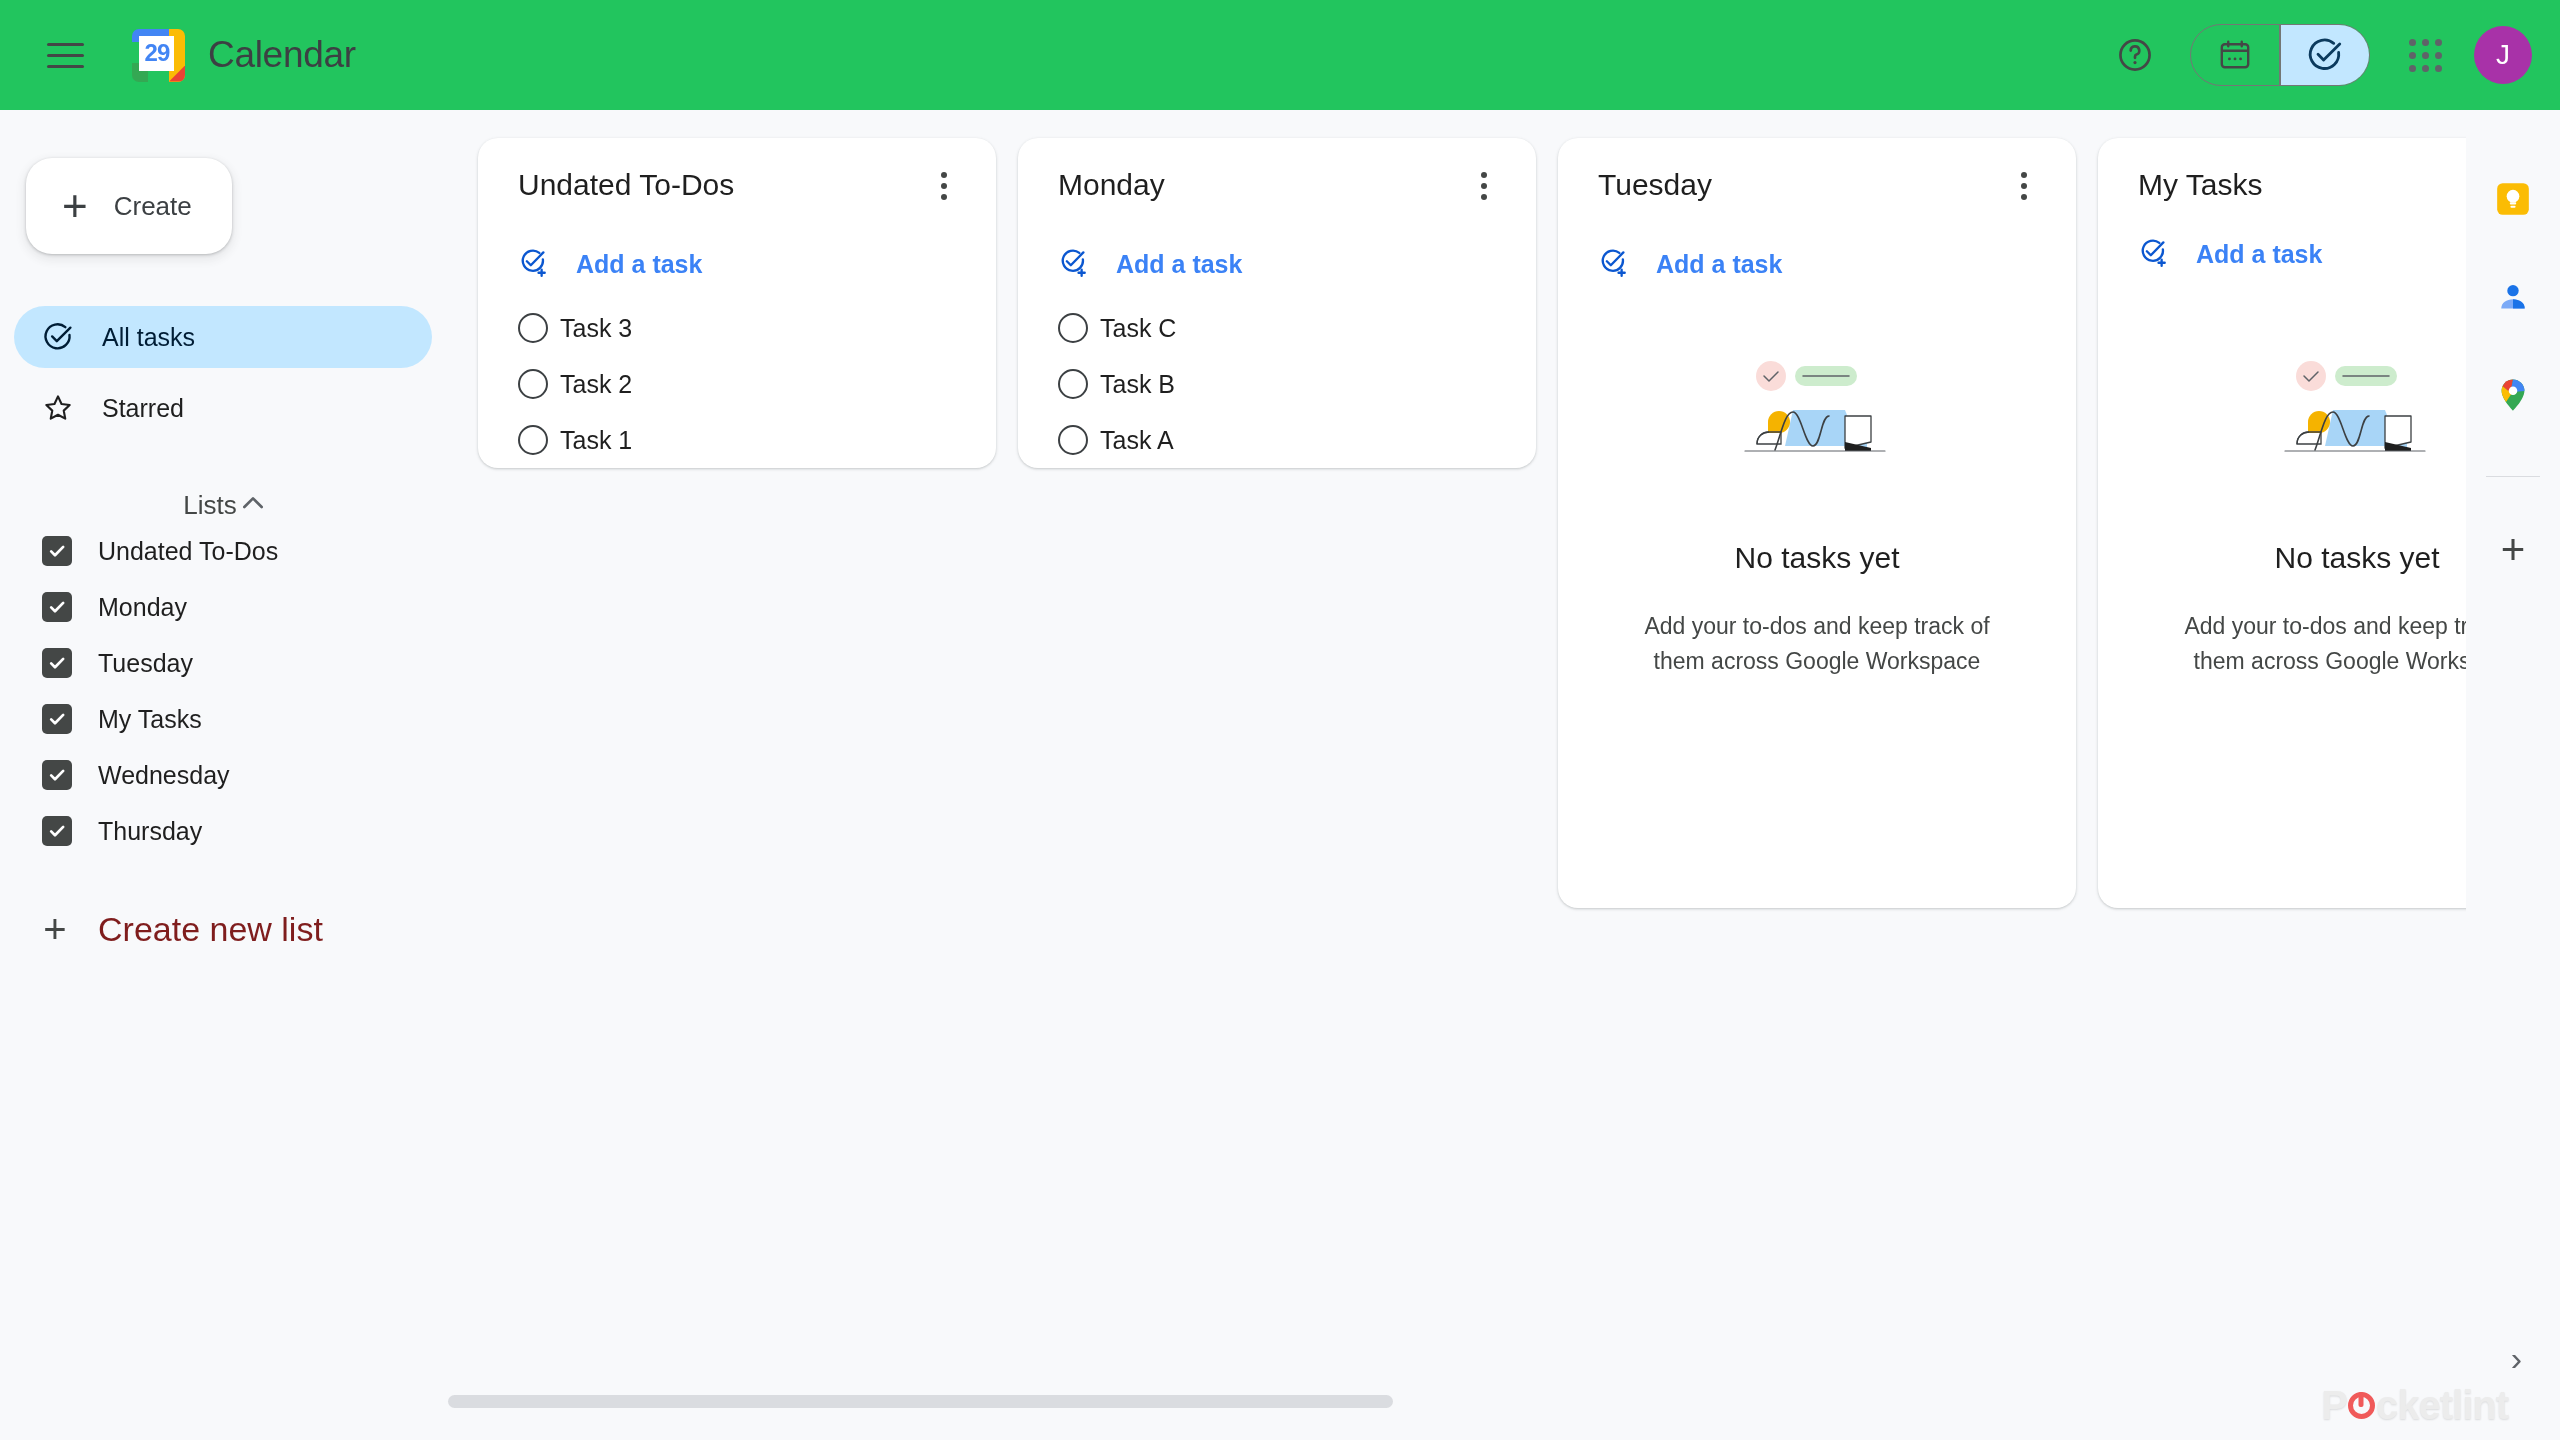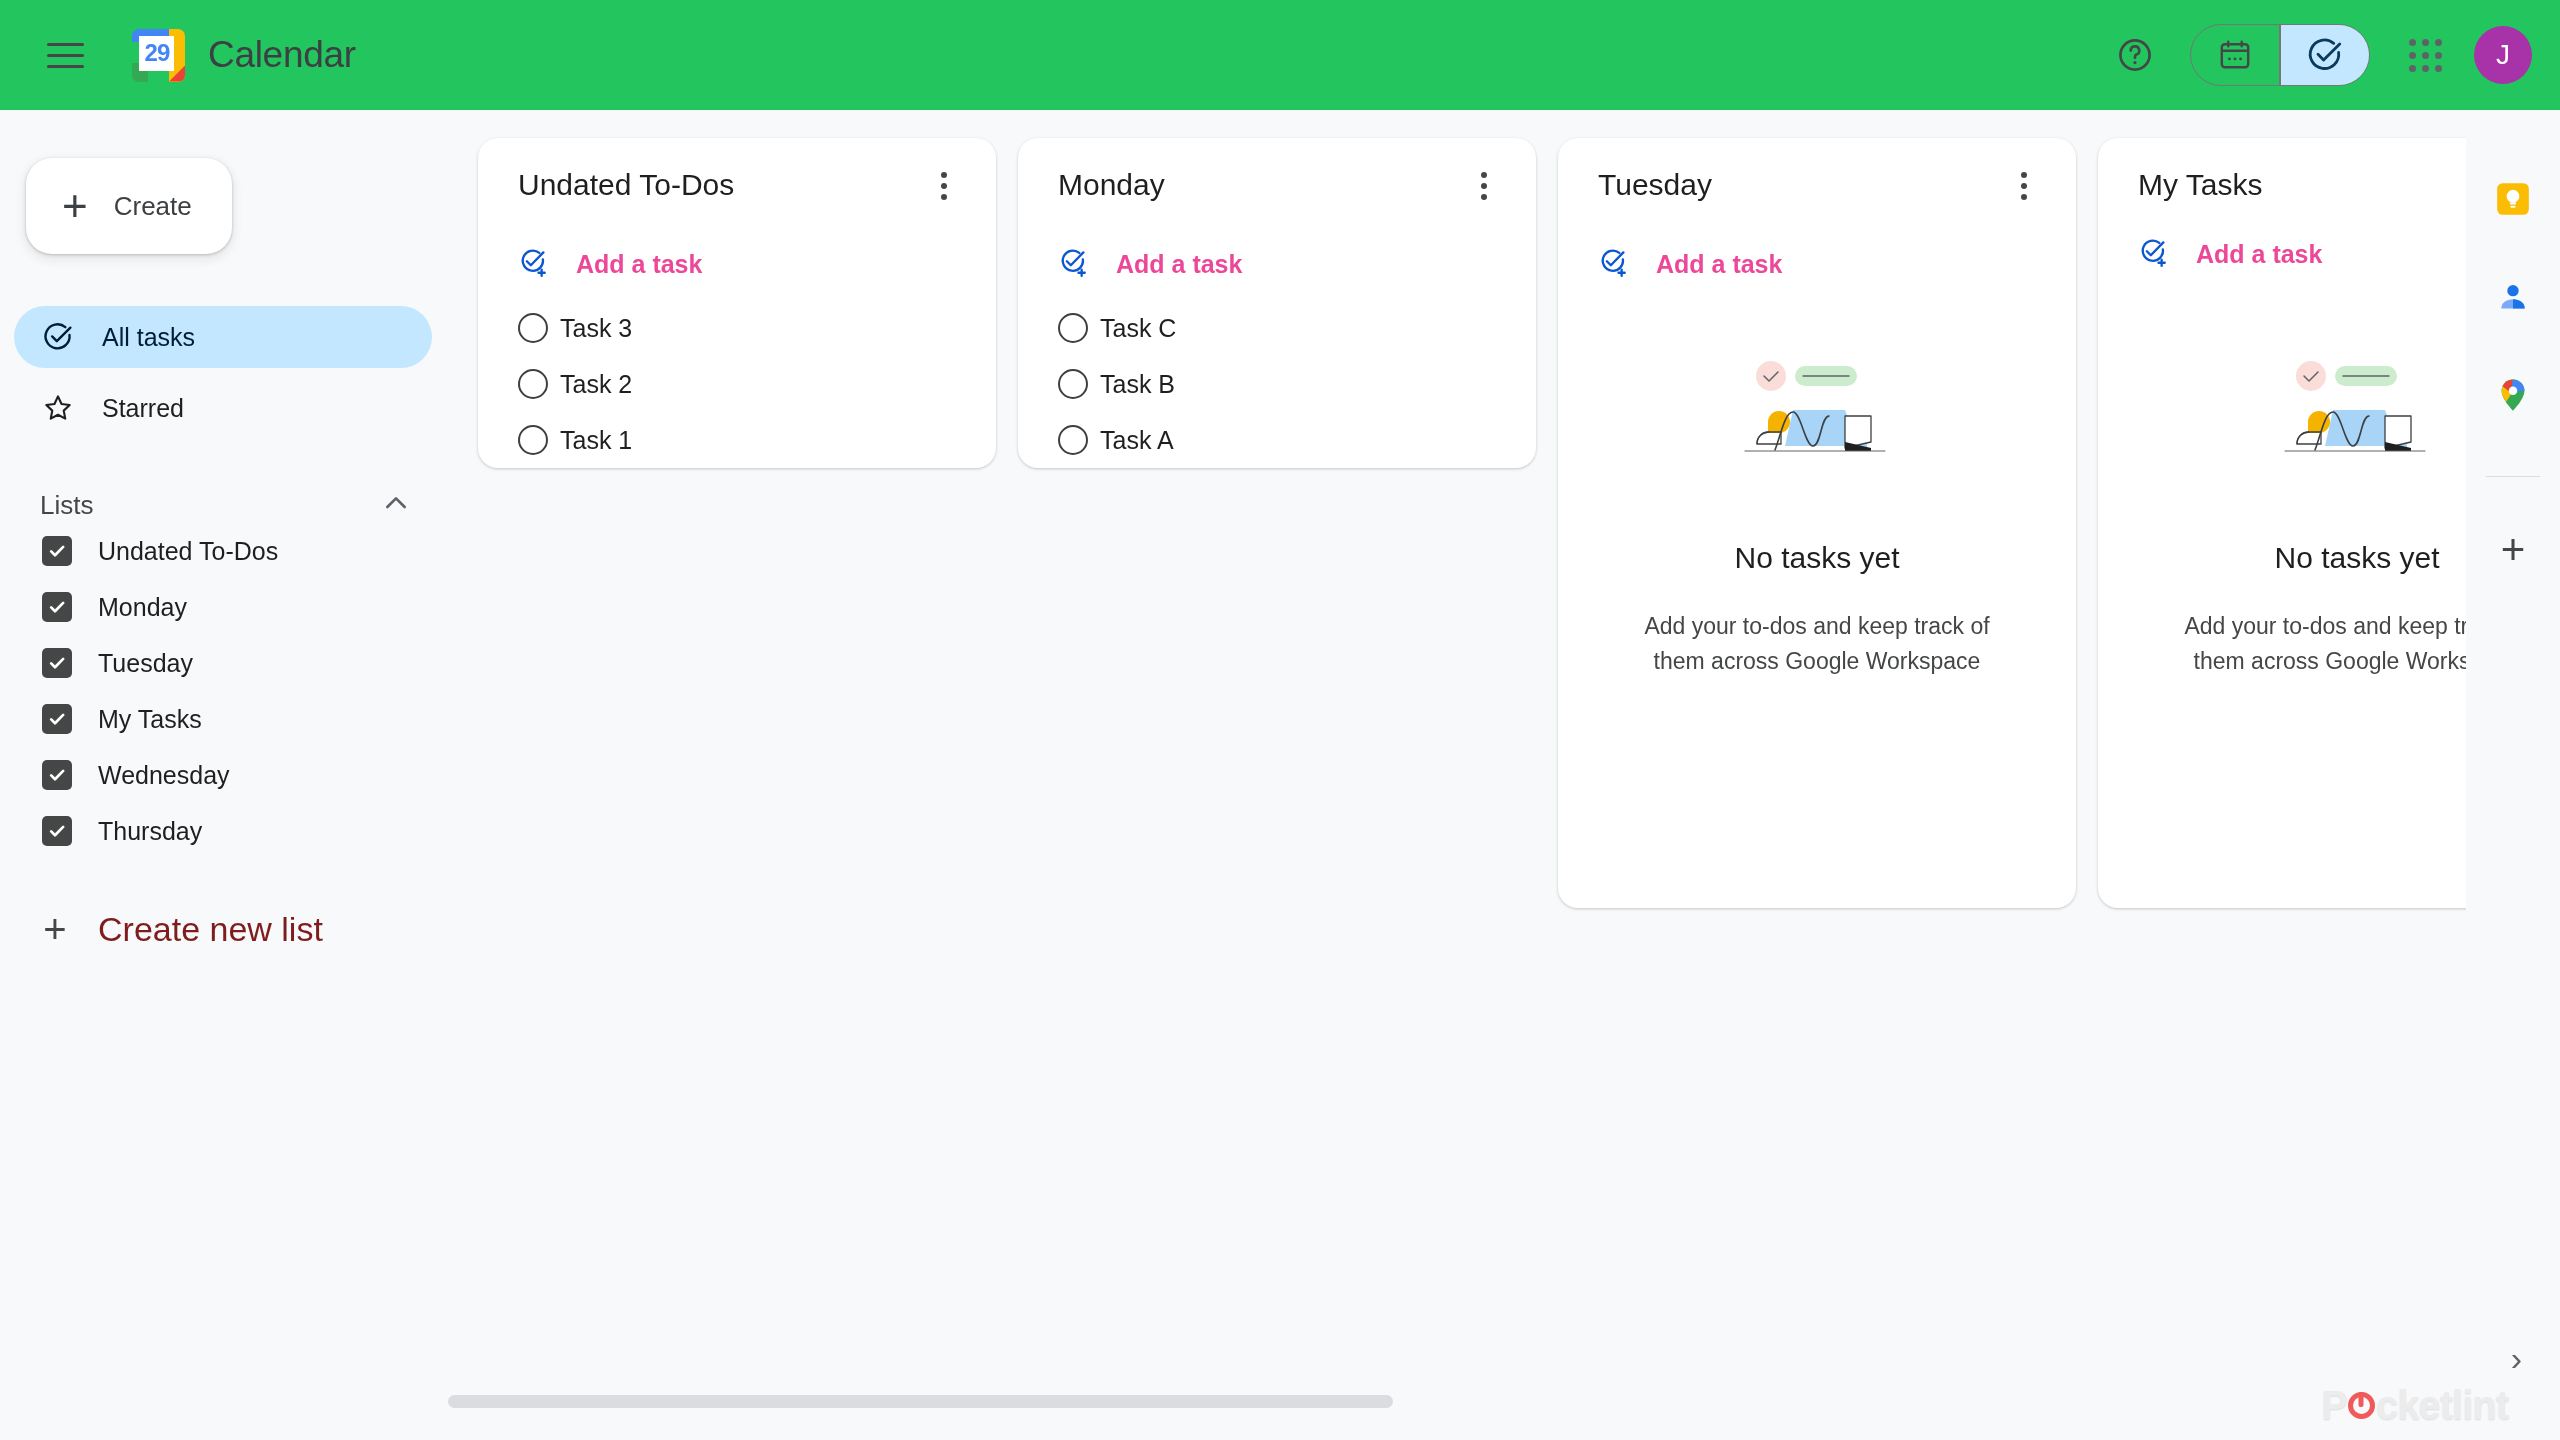--- a/index.html
+++ b/index.html
@@ -86,21 +86,21 @@
     display:flex; align-items:center; height: 62px; margin: 0 0 0 14px; width: 418px;
     border-radius: 31px; padding-left: 28px; cursor:pointer; gap: 28px;
   }
   .nav-item.active { background: #c2e7ff; }
   .nav-item .txt { font-size: 25px; color: #1f1f1f; }
   .nav-item.active .txt { color: #001d35; font-weight: 500; }
   #nav-alltasks { margin-top: 52px; }
   #nav-starred { margin-top: 9px; }
 
   .lists-head {
-    display:flex; align-items:center; justify-content: space-between;
+    display:flex; align-items:center; justify-content: center;
     margin: 48px 38px 0 40px;
   }
   .lists-head .t { font-size: 26px; color: #444746; }
   .chevron-up { cursor:pointer; }
 
   .list-row {
     display:flex; align-items:center; height: 56px; padding-left: 42px; gap: 26px; cursor:pointer;
   }
   .cbx {
     width: 30px; height: 30px; border-radius: 5px; background: #444746;
@@ -136,21 +136,21 @@
   .kebab {
     width: 52px; height: 52px; border-radius: 50%; display:flex; flex-direction:column;
     align-items:center; justify-content:center; gap: 5px; cursor:pointer; margin-top:-8px;
   }
   .kebab i { width: 6px; height: 6px; background:#444746; border-radius:50%; display:block; }
 
   .add-task {
     display:flex; align-items:center; gap: 26px; padding-left: 40px;
     margin-top: 36px; cursor:pointer;
   }
-  .add-task .lbl { font-size: 25px; color: #ec4899; font-weight: 600; }
+  .add-task .lbl { font-size: 25px; color: #3b82f6; font-weight: 600; }
 
   .task-row {
     display:flex; align-items:center; gap: 12px; padding-left: 40px; height: 56px; cursor:pointer;
   }
   .task-circle {
     width: 30px; height: 30px; border-radius: 50%; border: 2.6px solid #3c4043; flex:0 0 auto;
   }
   .task-row .t { font-size: 25px; color: #1f1f1f; }
   #first-task-row { margin-top: 20px; }
 

